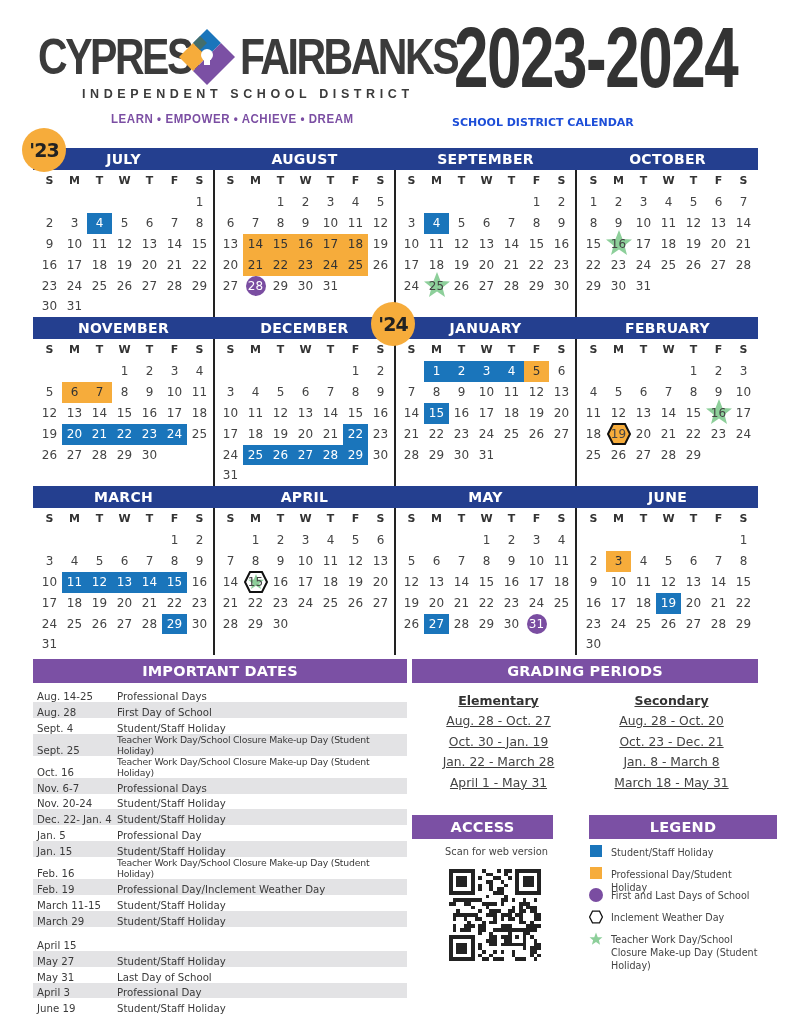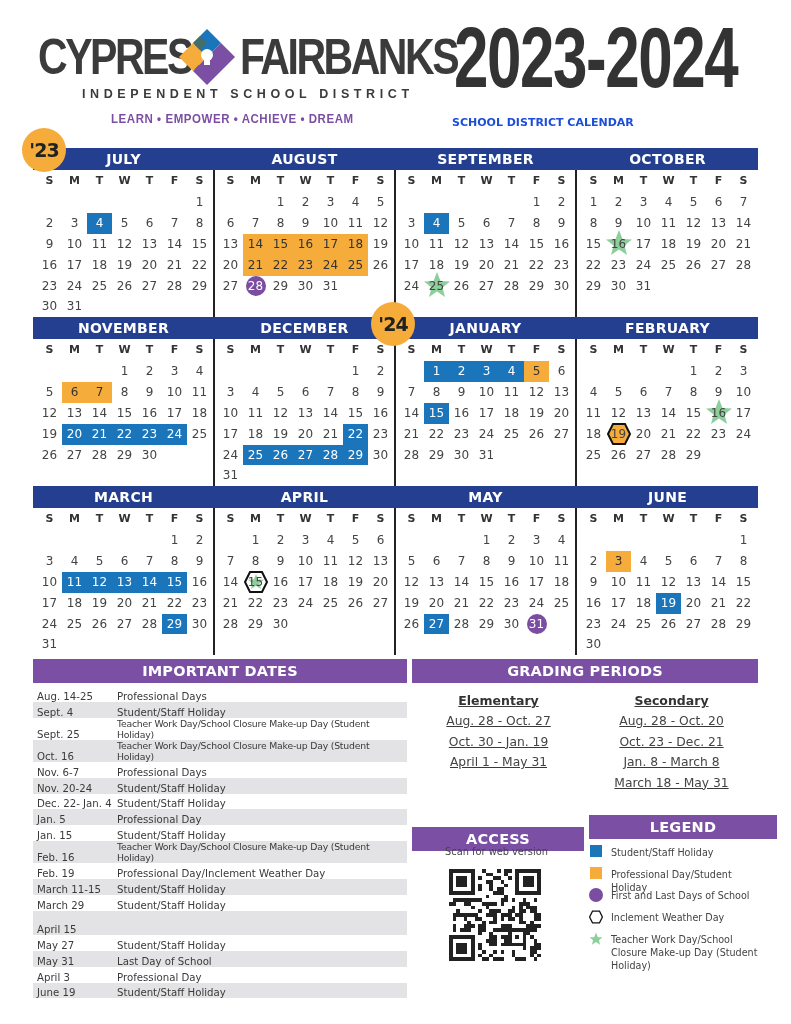--- a/index.html
+++ b/index.html
@@ -708,20 +708,24 @@
 <div class="yr-badge" style="left:22px; top:128px;">'23</div>
 <div class="yr-badge" style="left:371px; top:302px;">'24</div>
 
 <div class="section-head" style="left:33px; top:659px; width:374px;">IMPORTANT DATES</div>
 <div class="imp-table" id="impTable">
     <div class="imp-row">
       <div class="imp-date">Aug. 14-25</div>
       <div class="imp-desc">Professional Days</div>
     </div>
     <div class="imp-row">
+      <div class="imp-date">Aug. 28</div>
+      <div class="imp-desc">First Day of School</div>
+    </div>
+    <div class="imp-row">
       <div class="imp-date">Sept. 4</div>
       <div class="imp-desc">Student/Staff Holiday</div>
     </div>
     <div class="imp-row">
       <div class="imp-date">Sept. 25</div>
       <div class="imp-desc small">Teacher Work Day/School Closure Make-up Day (Student Holiday)</div>
     </div>
     <div class="imp-row">
       <div class="imp-date">Oct. 16</div>
       <div class="imp-desc small">Teacher Work Day/School Closure Make-up Day (Student Holiday)</div>
@@ -782,32 +786,33 @@
       <div class="imp-desc">Student/Staff Holiday</div>
     </div>
   </div>
 
 <div class="section-head" style="left:412px; top:659px; width:346px;">GRADING PERIODS</div>
 <div class="grading">
   <div class="grade-col">
     <div class="gh">Elementary</div>
     <div class="gp">Aug. 28 - Oct. 27</div>
     <div class="gp">Oct. 30 - Jan. 19</div>
+    <div class="gp">Jan. 22 - March 28</div>
     <div class="gp">April 1 - May 31</div>
   </div>
   <div class="grade-col">
     <div class="gh">Secondary</div>
     <div class="gp">Aug. 28 - Oct. 20</div>
     <div class="gp">Oct. 23 - Dec. 21</div>
     <div class="gp">Jan. 8 - March 8</div>
     <div class="gp">March 18 - May 31</div>
   </div>
 </div>
 
-<div class="section-head" style="left:412px; top:815px; width:172px;margin-top:12px;">ACCESS</div>
+<div class="section-head" style="left:412px; top:815px; width:141px;">ACCESS</div>
 <div class="access-text">Scan for web version</div>
 <div class="qr">
   <svg id="qrSvg" viewBox="0 0 25 25" width="92" height="92" shape-rendering="crispEdges">
       <rect x="9" y="0" width="1" height="1" fill="#222"></rect>
       <rect x="13" y="0" width="1" height="1" fill="#222"></rect>
       <rect x="15" y="0" width="1" height="1" fill="#222"></rect>
       <rect x="16" y="0" width="1" height="1" fill="#222"></rect>
       <rect x="10" y="1" width="1" height="1" fill="#222"></rect>
       <rect x="11" y="1" width="1" height="1" fill="#222"></rect>
       <rect x="15" y="1" width="1" height="1" fill="#222"></rect>

